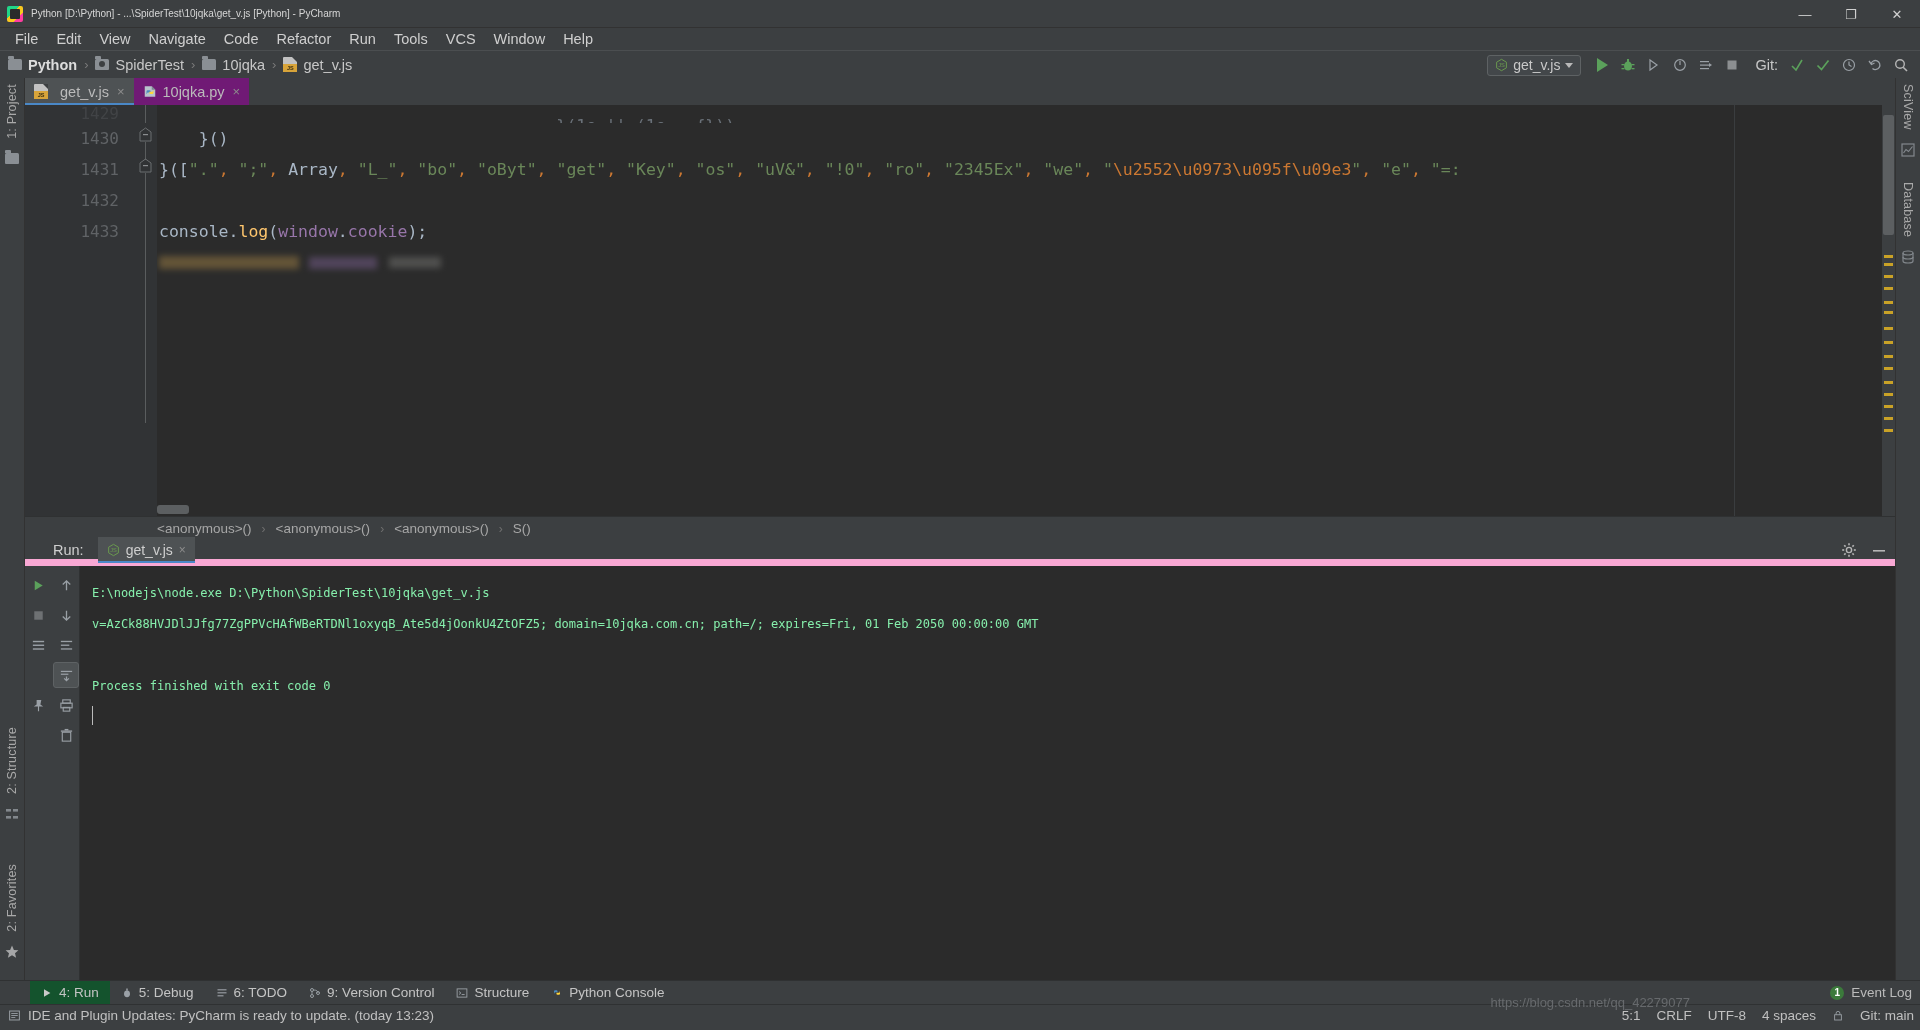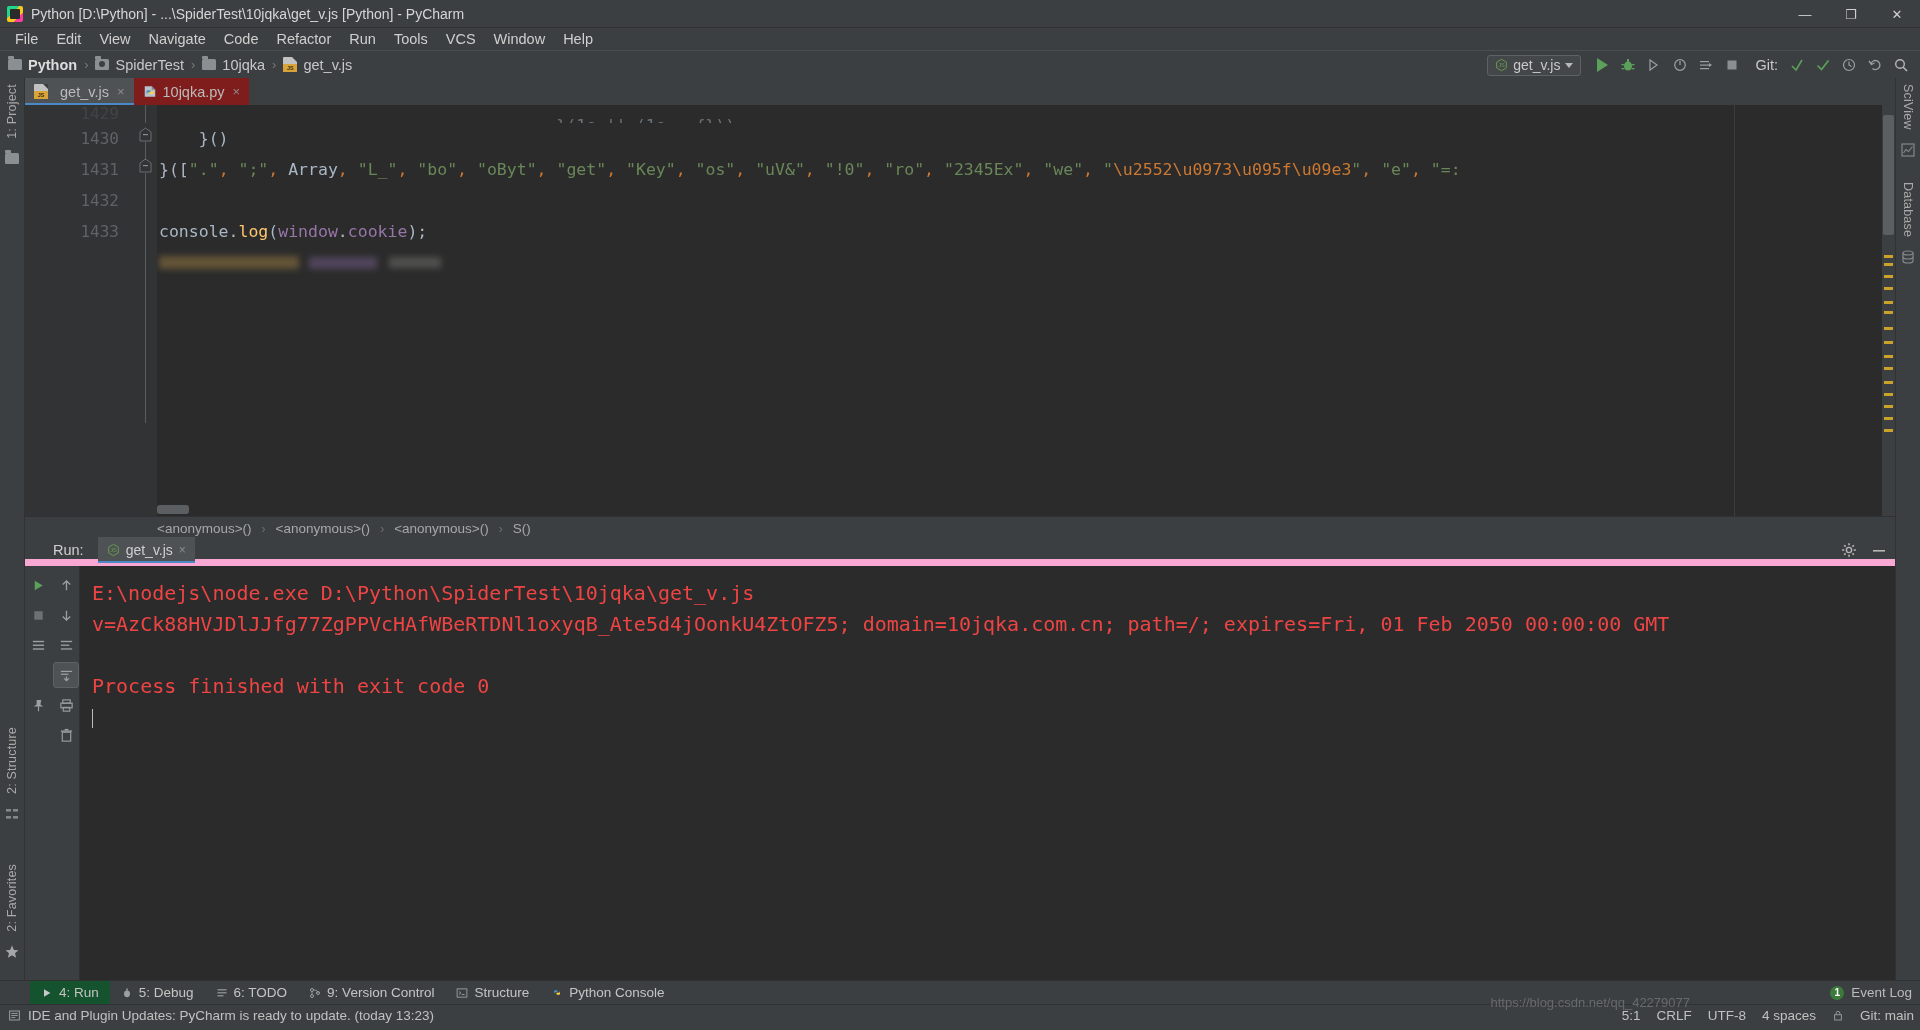--- a/index.html
+++ b/index.html
@@ -19,21 +19,21 @@
   }
   #titlebar .app-icon {
     width:16px; height:16px; margin-left:7px; margin-right:8px;
     background:linear-gradient(135deg,#21d789 0%,#21d789 40%,#f9c81f 40%,#f9c81f 70%,#ff3da0 70%);
     border-radius:2px; flex:0 0 auto; position:relative;
   }
   #titlebar .app-icon::after{
     content:""; position:absolute; left:3px; top:3px; width:10px; height:10px;
     background:#2b2b2b; border-radius:1px;
   }
-  #title-text { font-size:14px; color:#d6d6d6; white-space:nowrap; }
+  #title-text { font-size:10px; color:#d6d6d6; white-space:nowrap; }
   #win-controls { position:absolute; right:0; top:0; height:28px; display:flex; }
   #win-controls .wbtn {
     width:46px; height:28px; display:flex; align-items:center; justify-content:center;
     color:#d0d0d0; font-size:13px;
   }
 
   
   #menubar { height:22px; background:#3c3f41; display:flex; align-items:center; padding-left:6px; }
   #menubar .mi {
     padding:2px 9px; font-size:14.5px; color:#cfcfcf; line-height:18px; cursor:default;
@@ -102,21 +102,21 @@
   }
   .vlabel.flip { transform:rotate(180deg); }
   .stripe .sico { width:16px; height:16px; margin:6px 0; opacity:.75; }
 
   #center-col { flex:1 1 auto; display:flex; flex-direction:column; min-width:0; }
 
   
   #tabbar { height:27px; background:#3c3f41; display:flex; align-items:flex-end; }
   .etab {
     height:27px; display:flex; align-items:center; gap:6px; padding:0 9px;
-    font-size:14.5px; color:#bbbbbb; background:#7f1d1d; position:relative;
+    font-size:14.5px; color:#bbbbbb; background:#701a75; position:relative;
   }
   .etab.active { background:#4e5254; }
   .etab.active::after{
     content:""; position:absolute; left:0; right:0; bottom:0; height:2px; background:#4a88c7;
   }
   .etab .xclose { color:#8d8d8d; font-size:13px; margin-left:2px; }
   .py-ico { width:14px; height:15px; flex:0 0 auto; }
 
   
   #editor {
@@ -187,21 +187,21 @@
   #run-sidebar {
     width:55px; flex:0 0 55px; background:#3c3f41; display:flex; flex-direction:column;
     align-items:center; padding-top:6px; gap:4px; border-right:1px solid #2f3132;
   }
   #run-sidebar .rbtn { width:26px; height:26px; display:flex;align-items:center;justify-content:center; }
   #run-sidebar .rbtn.sel { background:#4e5254; border:1px solid #5e6264; border-radius:3px; }
   #run-sidebar .col2 { display:flex; gap:2px; }
   #console {
     flex:1 1 auto; padding:12px 0 0 12px; overflow:hidden;
     font-family:"DejaVu Sans Mono","Liberation Mono",monospace;
-    font-size:20px; color:#ef4444; line-height:31px;
+    font-size:12px; color:#86efac; line-height:31px;
   }
   #console .cl { white-space:pre; }
   #console .caret {
     display:inline-block; width:1px; height:19px; background:#bbbbbb;
     vertical-align:-4px;
   }
 
   
   #bottombar {
     height:24px; background:#3c3f41; display:flex; align-items:center;

